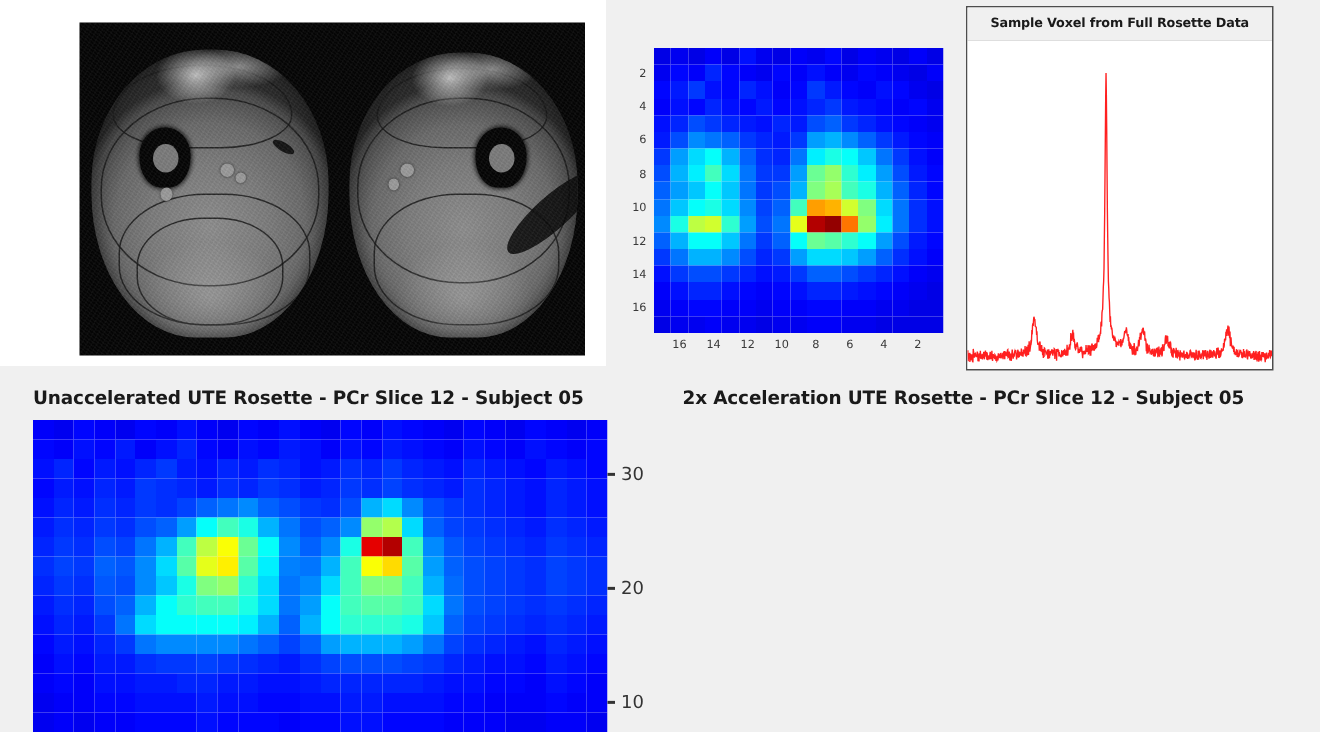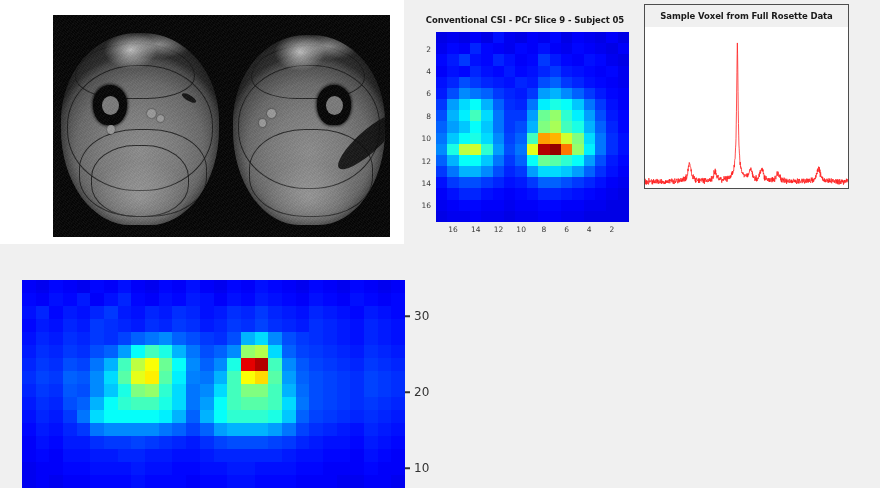--- a/index.html
+++ b/index.html
@@ -136,21 +136,21 @@
   .axis-ticks-x .tick {
     position: absolute;
     top: 2px;
     transform: translateX(-50%);
     font-size: 7.5px;
     color: #3a3a3a;
   }
 
   
   #panel-spectrum {
-    left: 644px; top: 4px; width: 205px; height: 185px;
+    left: 644px; top: 4px; width: 205px; height: 243px;
     background: #ffffff;
     border: 1.5px solid #4d4d4d;
   }
   #spectrum-title-bar {
     position: absolute;
     left: 0; top: 0; right: 0; height: 22px;
     background: #f0f0f0;
     border-bottom: 1px solid #888;
     display: flex; align-items: center; justify-content: center;
   }
@@ -234,21 +234,20 @@
         <div class="vessel" style="left:34px; top:74px; width:9px; height:9px;"></div>
         <div class="vessel" style="left:26px; top:84px; width:7px; height:8px;"></div>
         <div class="dark-streak" style="left:96px; top:96px; width:78px; height:22px; transform:rotate(-42deg);"></div>
         <div class="vessel" style="left:130px; top:2px; width:8px; height:8px; background:#e8e8e8;"></div>
       </div>
       <div id="anatomy-noise"></div>
     </div>
   </div>
 
   <div class="panel" id="panel-csi">
-    <div class="panel-title">Conventional CSI - PCr Slice 9 - Subject 05</div>
     <div id="csi-plot">
       <div class="hm-grid" id="csi-grid" style="grid-template-columns: repeat(17, 1fr); grid-template-rows: repeat(17, 1fr);">
           <div class="hm-cell" style="background: rgb(0, 0, 230);"></div>
           <div class="hm-cell" style="background: rgb(0, 0, 240);"></div>
           <div class="hm-cell" style="background: rgb(0, 0, 230);"></div>
           <div class="hm-cell" style="background: rgb(0, 0, 250);"></div>
           <div class="hm-cell" style="background: rgb(0, 0, 230);"></div>
           <div class="hm-cell" style="background: rgb(0, 15, 255);"></div>
           <div class="hm-cell" style="background: rgb(0, 0, 240);"></div>
           <div class="hm-cell" style="background: rgb(0, 0, 230);"></div>
@@ -562,20 +561,21 @@
       <div class="panel-title">Sample Voxel from Full Rosette Data</div>
     </div>
     <div id="spectrum-canvas">
       <svg id="spectrum-svg" viewBox="0 0 200 218" preserveAspectRatio="none">
         <polyline id="spectrum-line" fill="none" stroke="#ff2020" stroke-width="0.9" points="0.00,206.88 0.22,205.60 0.44,212.91 0.67,207.96 0.89,209.64 1.11,207.80 1.33,207.69 1.56,213.27 1.78,207.81 2.00,208.41 2.22,212.34 2.45,210.21 2.67,209.71 2.89,208.28 3.11,210.61 3.34,213.06 3.56,213.09 3.78,204.67 4.00,206.70 4.23,207.78 4.45,210.39 4.67,209.19 4.89,208.00 5.12,207.76 5.34,209.19 5.56,209.16 5.78,210.09 6.01,209.16 6.23,208.29 6.45,206.46 6.67,207.67 6.90,212.83 7.12,212.01 7.34,208.31 7.56,212.96 7.79,207.51 8.01,210.45 8.23,209.76 8.45,205.99 8.68,211.19 8.90,210.66 9.12,209.73 9.34,211.05 9.57,207.85 9.79,211.61 10.01,209.74 10.23,210.70 10.46,208.86 10.68,206.67 10.90,209.49 11.12,211.57 11.35,208.84 11.57,207.10 11.79,205.72 12.01,207.87 12.24,209.81 12.46,206.82 12.68,211.83 12.90,207.03 13.13,210.93 13.35,212.12 13.57,210.42 13.79,210.34 14.02,208.98 14.24,211.04 14.46,211.59 14.68,208.83 14.91,206.67 15.13,208.01 15.35,211.43 15.57,210.64 15.80,210.78 16.02,205.87 16.24,211.24 16.46,212.60 16.69,209.07 16.91,208.14 17.13,210.62 17.35,208.79 17.58,209.43 17.80,211.43 18.02,208.52 18.24,208.92 18.46,209.23 18.69,212.68 18.91,210.66 19.13,210.31 19.35,212.40 19.58,211.86 19.80,209.27 20.02,212.26 20.24,207.52 20.47,211.05 20.69,208.89 20.91,208.27 21.13,210.64 21.36,208.07 21.58,207.88 21.80,210.22 22.02,210.99 22.25,208.82 22.47,210.50 22.69,207.29 22.91,209.40 23.14,209.97 23.36,211.41 23.58,209.17 23.80,206.45 24.03,208.28 24.25,206.13 24.47,211.58 24.69,206.35 24.92,207.55 25.14,208.23 25.36,207.71 25.58,208.79 25.81,209.14 26.03,209.32 26.25,205.48 26.47,205.24 26.70,210.43 26.92,210.21 27.14,209.52 27.36,206.48 27.59,207.54 27.81,212.39 28.03,208.41 28.25,207.79 28.48,210.02 28.70,212.64 28.92,211.16 29.14,208.00 29.37,205.09 29.59,207.54 29.81,207.87 30.03,211.14 30.26,209.11 30.48,209.61 30.70,209.49 30.92,206.72 31.15,205.93 31.37,206.78 31.59,205.38 31.81,207.31 32.04,209.39 32.26,211.61 32.48,208.42 32.70,208.72 32.93,205.97 33.15,205.18 33.37,210.59 33.59,206.20 33.82,209.61 34.04,209.65 34.26,206.61 34.48,208.10 34.71,207.92 34.93,208.39 35.15,209.12 35.37,204.47 35.60,207.50 35.82,209.41 36.04,206.83 36.26,207.83 36.48,209.86 36.71,205.08 36.93,208.22 37.15,205.46 37.37,206.80 37.60,207.06 37.82,202.73 38.04,208.75 38.26,208.97 38.49,209.19 38.71,205.21 38.93,203.20 39.15,208.61 39.38,208.63 39.60,208.43 39.82,201.94 40.04,208.65 40.27,205.57 40.49,199.63 40.71,202.94 40.93,206.47 41.16,204.75 41.38,203.01 41.60,200.25 41.82,200.73 42.05,198.98 42.27,192.08 42.49,195.16 42.71,189.24 42.94,187.69 43.16,189.42 43.38,185.50 43.60,183.34 43.83,184.12 44.05,185.53 44.27,185.46 44.49,189.55 44.72,189.75 44.94,190.16 45.16,190.32 45.38,195.37 45.61,192.94 45.83,198.77 46.05,200.74 46.27,201.96 46.50,201.19 46.72,201.63 46.94,201.40 47.16,205.90 47.39,200.70 47.61,199.76 47.83,203.14 48.05,205.67 48.28,205.96 48.50,205.07 48.72,202.12 48.94,205.90 49.17,206.23 49.39,208.91 49.61,204.73 49.83,210.64 50.06,208.44 50.28,210.05 50.50,204.04 50.72,204.26 50.95,206.32 51.17,206.12 51.39,206.58 51.61,207.93 51.84,207.41 52.06,207.07 52.28,208.29 52.50,205.14 52.73,211.14 52.95,205.93 53.17,211.20 53.39,204.84 53.62,208.81 53.84,210.81 54.06,206.09 54.28,208.13 54.51,208.35 54.73,207.15 54.95,206.44 55.17,206.79 55.39,204.88 55.62,205.67 55.84,207.14 56.06,209.22 56.28,206.91 56.51,205.53 56.73,207.59 56.95,204.55 57.17,204.79 57.40,211.27 57.62,206.70 57.84,209.33 58.06,208.47 58.29,204.74 58.51,212.43 58.73,205.48 58.95,205.55 59.18,206.56 59.40,204.68 59.62,206.52 59.84,205.42 60.07,209.75 60.29,206.80 60.51,208.94 60.73,208.77 60.96,208.77 61.18,209.82 61.40,209.94 61.62,209.72 61.85,206.04 62.07,206.17 62.29,208.15 62.51,209.60 62.74,207.99 62.96,206.17 63.18,205.64 63.40,208.69 63.63,206.22 63.85,204.66 64.07,208.36 64.29,207.34 64.52,209.12 64.74,205.51 64.96,209.16 65.18,206.47 65.41,201.88 65.63,207.28 65.85,209.09 66.07,205.58 66.30,204.46 66.52,203.89 66.74,204.92 66.96,201.67 67.19,205.18 67.41,201.81 67.63,202.36 67.85,194.13 68.08,196.07 68.30,196.17 68.52,199.33 68.74,196.52 68.97,194.91 69.19,191.96 69.41,198.41 69.63,193.84 69.86,200.04 70.08,198.05 70.30,199.61 70.52,203.27 70.75,202.94 70.97,204.95 71.19,204.61 71.41,201.22 71.64,203.38 71.86,201.28 72.08,200.34 72.30,202.24 72.53,203.54 72.75,207.48 72.97,204.68 73.19,205.21 73.41,207.24 73.64,206.24 73.86,205.68 74.08,203.39 74.30,204.36 74.53,206.50 74.75,203.50 74.97,203.65 75.19,206.63 75.42,208.38 75.64,210.81 75.86,206.94 76.08,206.06 76.31,207.77 76.53,207.87 76.75,205.87 76.97,207.18 77.20,206.11 77.42,208.18 77.64,206.74 77.86,202.06 78.09,205.70 78.31,204.28 78.53,206.57 78.75,205.23 78.98,205.17 79.20,202.17 79.42,207.78 79.64,207.47 79.87,205.84 80.09,202.99 80.31,202.30 80.53,209.15 80.76,208.03 80.98,209.15 81.20,202.58 81.42,206.28 81.65,201.57 81.87,201.57 82.09,205.63 82.31,204.30 82.54,203.42 82.76,202.04 82.98,205.02 83.20,205.86 83.43,204.65 83.65,201.27 83.87,202.42 84.09,204.83 84.32,201.01 84.54,203.49 84.76,203.52 84.98,202.32 85.21,197.24 85.43,200.14 85.65,198.89 85.87,195.43 86.10,200.16 86.32,195.18 86.54,198.38 86.76,195.95 86.99,195.71 87.21,194.25 87.43,194.75 87.65,187.20 87.88,186.65 88.10,189.79 88.32,180.72 88.54,179.08 88.77,178.43 88.99,170.76 89.21,163.64 89.43,159.72 89.66,151.14 89.88,132.47 90.10,114.76 90.32,89.28 90.55,62.04 90.77,37.13 90.99,21.60 91.21,36.38 91.43,58.00 91.66,87.48 91.88,113.46 92.10,130.53 92.32,146.43 92.55,159.88 92.77,164.16 92.99,170.76 93.21,173.50 93.44,180.48 93.66,186.79 93.88,182.94 94.10,190.04 94.33,188.98 94.55,191.78 94.77,190.53 94.99,192.40 95.22,195.50 95.44,197.55 95.66,196.96 95.88,196.62 96.11,199.25 96.33,198.52 96.55,197.76 96.77,197.11 97.00,197.88 97.22,200.07 97.44,199.14 97.66,203.39 97.89,202.68 98.11,201.18 98.33,199.78 98.55,201.65 98.78,201.67 99.00,201.90 99.22,200.59 99.44,199.48 99.67,200.17 99.89,200.14 100.11,199.86 100.33,202.70 100.56,198.11 100.78,203.48 101.00,199.58 101.22,200.74 101.45,202.46 101.67,198.37 101.89,200.29 102.11,200.13 102.34,197.85 102.56,197.83 102.78,196.66 103.00,194.88 103.23,192.79 103.45,194.28 103.67,193.32 103.89,191.96 104.12,193.95 104.34,190.37 104.56,191.99 104.78,194.71 105.01,195.59 105.23,196.28 105.45,194.74 105.67,199.41 105.90,196.73 106.12,202.96 106.34,199.70 106.56,204.43 106.79,203.81 107.01,204.51 107.23,201.82 107.45,202.26 107.68,204.08 107.90,204.93 108.12,206.00 108.34,208.46 108.57,202.81 108.79,207.11 109.01,207.49 109.23,205.69 109.45,200.76 109.68,202.93 109.90,208.94 110.12,204.96 110.34,207.52 110.57,208.57 110.79,204.43 111.01,204.02 111.23,205.54 111.46,205.49 111.68,205.62 111.90,203.14 112.12,202.29 112.35,198.69 112.57,203.05 112.79,201.96 113.01,196.76 113.24,198.62 113.46,194.01 113.68,198.11 113.90,198.15 114.13,195.36 114.35,193.41 114.57,194.46 114.79,191.84 115.02,191.49 115.24,193.54 115.46,190.72 115.68,195.25 115.91,192.72 116.13,195.58 116.35,193.10 116.57,199.31 116.80,197.94 117.02,198.13 117.24,199.91 117.46,206.13 117.69,201.41 117.91,207.92 118.13,201.02 118.35,206.99 118.58,207.10 118.80,205.77 119.02,205.84 119.24,201.87 119.47,205.46 119.69,204.30 119.91,206.87 120.13,206.41 120.36,207.06 120.58,207.91 120.80,208.50 121.02,204.88 121.25,208.13 121.47,206.43 121.69,204.55 121.91,205.32 122.14,209.36 122.36,206.21 122.58,209.78 122.80,207.09 123.03,204.51 123.25,209.70 123.47,208.05 123.69,206.91 123.92,207.49 124.14,204.63 124.36,204.46 124.58,204.15 124.81,204.79 125.03,210.19 125.25,204.46 125.47,208.29 125.70,203.16 125.92,209.15 126.14,209.36 126.36,205.02 126.59,207.09 126.81,208.49 127.03,204.46 127.25,204.20 127.47,205.03 127.70,209.69 127.92,208.42 128.14,201.62 128.36,204.47 128.59,204.92 128.81,205.27 129.03,206.03 129.25,201.39 129.48,201.87 129.70,201.44 129.92,197.49 130.14,195.63 130.37,197.80 130.59,201.28 130.81,197.50 131.03,195.79 131.26,197.45 131.48,197.16 131.70,202.51 131.92,202.70 132.15,203.19 132.37,200.07 132.59,200.78 132.81,200.44 133.04,204.39 133.26,199.84 133.48,201.11 133.70,207.55 133.93,203.82 134.15,209.20 134.37,208.46 134.59,209.92 134.82,205.01 135.04,210.49 135.26,204.17 135.48,204.63 135.71,205.16 135.93,207.22 136.15,205.77 136.37,207.86 136.60,206.37 136.82,210.53 137.04,203.97 137.26,206.93 137.49,207.90 137.71,209.94 137.93,211.02 138.15,205.39 138.38,206.41 138.60,207.83 138.82,209.83 139.04,206.91 139.27,207.92 139.49,212.40 139.71,205.53 139.93,207.39 140.16,210.29 140.38,208.25 140.60,208.54 140.82,207.46 141.05,207.65 141.27,210.53 141.49,209.26 141.71,207.74 141.94,207.08 142.16,205.78 142.38,210.77 142.60,211.12 142.83,209.66 143.05,209.54 143.27,208.11 143.49,208.72 143.72,210.77 143.94,206.60 144.16,209.44 144.38,207.13 144.61,211.38 144.83,208.73 145.05,210.54 145.27,208.57 145.49,211.02 145.72,207.76 145.94,209.64 146.16,205.85 146.38,205.60 146.61,206.21 146.83,207.13 147.05,209.99 147.27,209.72 147.50,207.00 147.72,209.82 147.94,208.39 148.16,210.81 148.39,206.89 148.61,209.83 148.83,208.29 149.05,208.01 149.28,212.33 149.50,210.91 149.72,211.84 149.94,208.21 150.17,205.18 150.39,208.83 150.61,210.90 150.83,209.33 151.06,211.47 151.28,211.44 151.50,205.85 151.72,211.81 151.95,209.08 152.17,205.75 152.39,208.39 152.61,208.08 152.84,210.13 153.06,210.80 153.28,210.99 153.50,209.21 153.73,209.60 153.95,208.22 154.17,208.44 154.39,207.11 154.62,205.46 154.84,211.45 155.06,208.50 155.28,206.39 155.51,206.19 155.73,207.24 155.95,209.70 156.17,206.73 156.40,205.44 156.62,208.91 156.84,210.56 157.06,209.76 157.29,211.92 157.51,206.80 157.73,205.98 157.95,209.80 158.18,209.72 158.40,207.93 158.62,211.14 158.84,207.32 159.07,205.91 159.29,205.25 159.51,210.62 159.73,208.25 159.96,205.56 160.18,209.42 160.40,210.25 160.62,208.57 160.85,206.33 161.07,210.45 161.29,206.19 161.51,207.05 161.74,205.37 161.96,207.83 162.18,209.65 162.40,206.26 162.63,207.89 162.85,209.27 163.07,210.27 163.29,211.09 163.52,208.88 163.74,204.08 163.96,204.66 164.18,207.18 164.40,208.45 164.63,203.82 164.85,207.42 165.07,210.68 165.29,205.91 165.52,208.71 165.74,205.65 165.96,209.84 166.18,209.55 166.41,208.57 166.63,206.75 166.85,204.33 167.07,206.25 167.30,206.03 167.52,205.26 167.74,205.35 167.96,205.93 168.19,200.82 168.41,203.84 168.63,202.48 168.85,197.87 169.08,199.65 169.30,197.63 169.52,198.96 169.74,193.38 169.97,195.60 170.19,191.72 170.41,196.08 170.63,192.81 170.86,191.48 171.08,189.11 171.30,191.80 171.52,195.86 171.75,189.78 171.97,194.36 172.19,197.56 172.41,193.16 172.64,202.94 172.86,198.30 173.08,196.89 173.30,200.78 173.53,202.73 173.75,203.33 173.97,202.69 174.19,204.50 174.42,202.48 174.64,204.19 174.86,206.66 175.08,203.32 175.31,208.26 175.53,207.32 175.75,206.48 175.97,208.84 176.20,207.84 176.42,208.56 176.64,204.84 176.86,205.82 177.09,210.00 177.31,206.57 177.53,206.19 177.75,209.35 177.98,210.19 178.20,207.49 178.42,209.71 178.64,207.31 178.87,206.05 179.09,206.37 179.31,205.39 179.53,206.42 179.76,208.57 179.98,206.56 180.20,210.46 180.42,207.07 180.65,210.76 180.87,209.23 181.09,210.11 181.31,204.77 181.54,210.11 181.76,206.08 181.98,209.48 182.20,209.72 182.42,208.41 182.65,210.40 182.87,208.37 183.09,206.24 183.31,206.33 183.54,205.02 183.76,210.86 183.98,211.59 184.20,207.84 184.43,206.87 184.65,207.58 184.87,206.46 185.09,209.64 185.32,206.14 185.54,207.66 185.76,208.07 185.98,210.00 186.21,209.63 186.43,210.72 186.65,210.63 186.87,207.55 187.10,210.74 187.32,208.97 187.54,208.15 187.76,207.15 187.99,206.08 188.21,211.97 188.43,210.29 188.65,207.04 188.88,210.56 189.10,211.68 189.32,206.72 189.54,206.02 189.77,212.02 189.99,207.87 190.21,212.99 190.43,210.09 190.66,209.18 190.88,206.62 191.10,207.90 191.32,213.17 191.55,207.52 191.77,206.13 191.99,209.81 192.21,212.28 192.44,211.40 192.66,211.83 192.88,208.40 193.10,212.40 193.33,206.79 193.55,207.43 193.77,207.38 193.99,210.03 194.22,206.71 194.44,210.25 194.66,207.57 194.88,209.14 195.11,208.71 195.33,211.33 195.55,213.45 195.77,208.57 196.00,207.75 196.22,211.67 196.44,207.14 196.66,208.78 196.89,209.77 197.11,209.15 197.33,210.56 197.55,210.60 197.78,207.31 198.00,209.31 198.22,208.75 198.44,205.44 198.67,209.62 198.89,210.36 199.11,209.80 199.33,206.16 199.56,206.15 199.78,208.85 200.00,209.25"></polyline>
       </svg>
     </div>
   </div>
 
   <div class="panel" id="panel-unaccel">
+    <div class="panel-title bottom-title">Unaccelerated UTE Rosette - PCr Slice 12 - Subject 05</div>
     <div class="bottom-plot" id="unaccel-plot">
       <div class="hm-grid" id="unaccel-grid" style="grid-template-columns: repeat(28, 1fr); grid-template-rows: repeat(16, 1fr);">
           <div class="hm-cell" style="background: rgb(0, 0, 250);"></div>
           <div class="hm-cell" style="background: rgb(0, 0, 240);"></div>
           <div class="hm-cell" style="background: rgb(0, 5, 255);"></div>
           <div class="hm-cell" style="background: rgb(0, 0, 250);"></div>
           <div class="hm-cell" style="background: rgb(0, 0, 240);"></div>
           <div class="hm-cell" style="background: rgb(0, 5, 255);"></div>
           <div class="hm-cell" style="background: rgb(0, 0, 250);"></div>
           <div class="hm-cell" style="background: rgb(0, 15, 255);"></div>
@@ -1024,14 +1024,18 @@
     <div class="axis-ticks-right" id="unaccel-ticks">
         <div class="tickmark" style="top: 36.438px;"></div>
         <div class="tick" style="top: 36.438px;">30</div>
         <div class="tickmark" style="top: 112.35px;"></div>
         <div class="tick" style="top: 112.35px;">20</div>
         <div class="tickmark" style="top: 188.263px;"></div>
         <div class="tick" style="top: 188.263px;">10</div>
       </div>
   </div>
 
+  <div class="panel" id="panel-accel">
+    <div class="panel-title bottom-title">2x Acceleration UTE Rosette - PCr Slice 12 - Subject 05</div>
+
+  </div>
 
 </div>
 
 </body></html>

